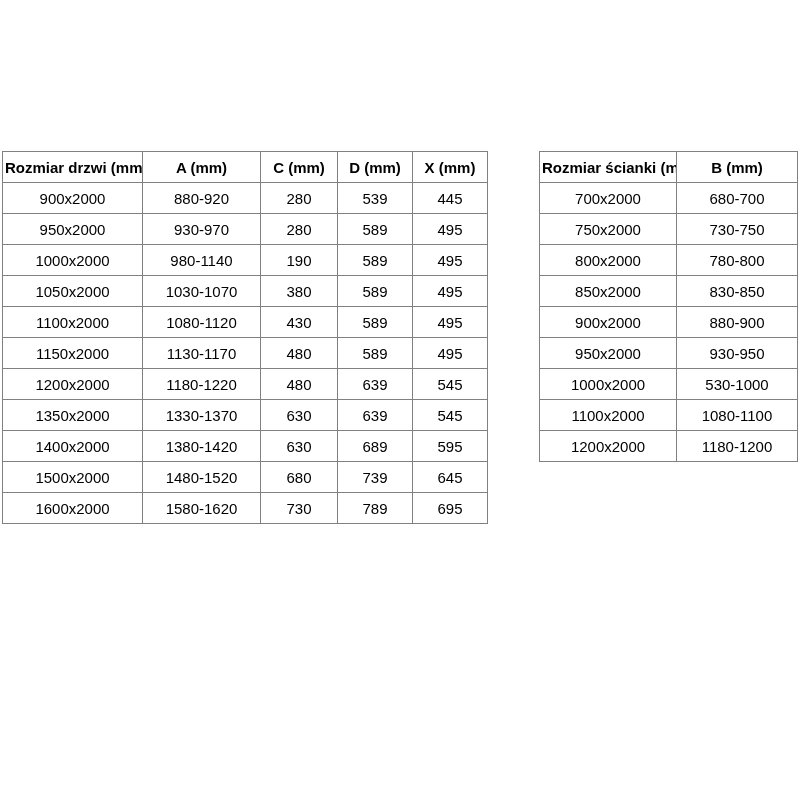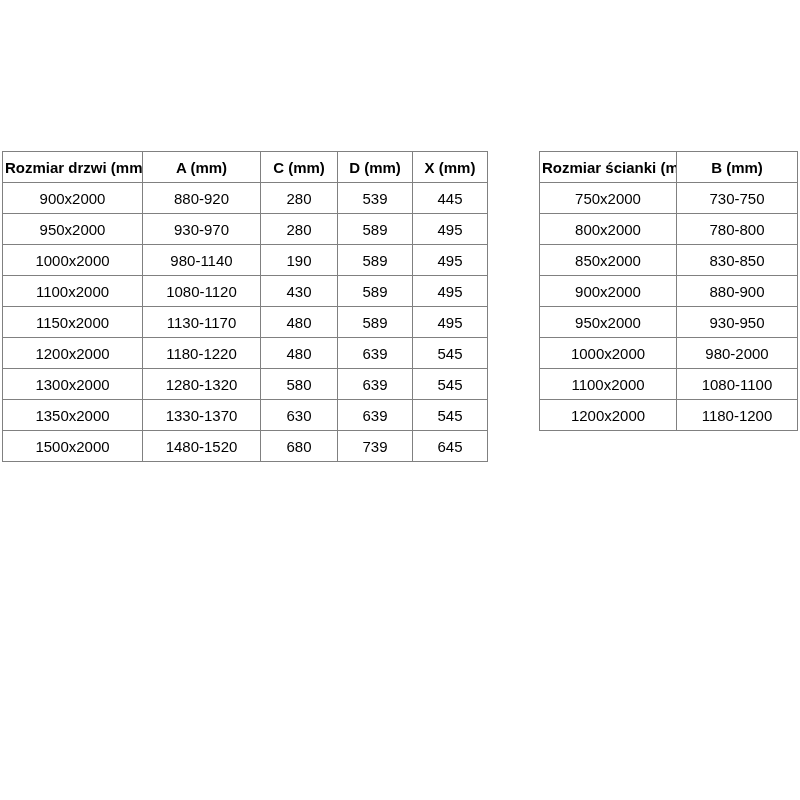--- a/index.html
+++ b/index.html
@@ -96,20 +96,27 @@
           <td>495</td>
         </tr>
         <tr>
           <td>1000x2000</td>
           <td>980-1140</td>
           <td>190</td>
           <td>589</td>
           <td>495</td>
         </tr>
         <tr>
+          <td>1050x2000</td>
+          <td>1030-1070</td>
+          <td>380</td>
+          <td>589</td>
+          <td>495</td>
+        </tr>
+        <tr>
           <td>1100x2000</td>
           <td>1080-1120</td>
           <td>430</td>
           <td>589</td>
           <td>495</td>
         </tr>
         <tr>
           <td>1150x2000</td>
           <td>1130-1170</td>
           <td>480</td>
@@ -117,56 +124,67 @@
           <td>495</td>
         </tr>
         <tr>
           <td>1200x2000</td>
           <td>1180-1220</td>
           <td>480</td>
           <td>639</td>
           <td>545</td>
         </tr>
         <tr>
-          <td>1300x2000</td>
-          <td>1280-1320</td>
-          <td>580</td>
-          <td>639</td>
-          <td>545</td>
-        </tr>
-        <tr>
           <td>1350x2000</td>
           <td>1330-1370</td>
           <td>630</td>
           <td>639</td>
           <td>545</td>
         </tr>
         <tr>
+          <td>1400x2000</td>
+          <td>1380-1420</td>
+          <td>630</td>
+          <td>689</td>
+          <td>595</td>
+        </tr>
+        <tr>
           <td>1500x2000</td>
           <td>1480-1520</td>
           <td>680</td>
           <td>739</td>
           <td>645</td>
         </tr>
+        <tr>
+          <td>1600x2000</td>
+          <td>1580-1620</td>
+          <td>730</td>
+          <td>789</td>
+          <td>695</td>
+        </tr>
       </tbody>
   </table>
 
   <table class="tbl tbl-wall">
     <colgroup>
         <col>
         <col>
       </colgroup>
     <thead>
       <tr>
           <th>Rozmiar ścianki (mm)</th>
           <th>B (mm)</th>
         </tr>
     </thead>
     <tbody>
         <tr>
+          <td>700x2000</td>
+          <td>680-700</td>
+        </tr>
+        <tr>
           <td>750x2000</td>
           <td>730-750</td>
         </tr>
         <tr>
           <td>800x2000</td>
           <td>780-800</td>
         </tr>
         <tr>
           <td>850x2000</td>
           <td>830-850</td>
@@ -174,21 +192,21 @@
         <tr>
           <td>900x2000</td>
           <td>880-900</td>
         </tr>
         <tr>
           <td>950x2000</td>
           <td>930-950</td>
         </tr>
         <tr>
           <td>1000x2000</td>
-          <td>980-2000</td>
+          <td>530-1000</td>
         </tr>
         <tr>
           <td>1100x2000</td>
           <td>1080-1100</td>
         </tr>
         <tr>
           <td>1200x2000</td>
           <td>1180-1200</td>
         </tr>
       </tbody>

